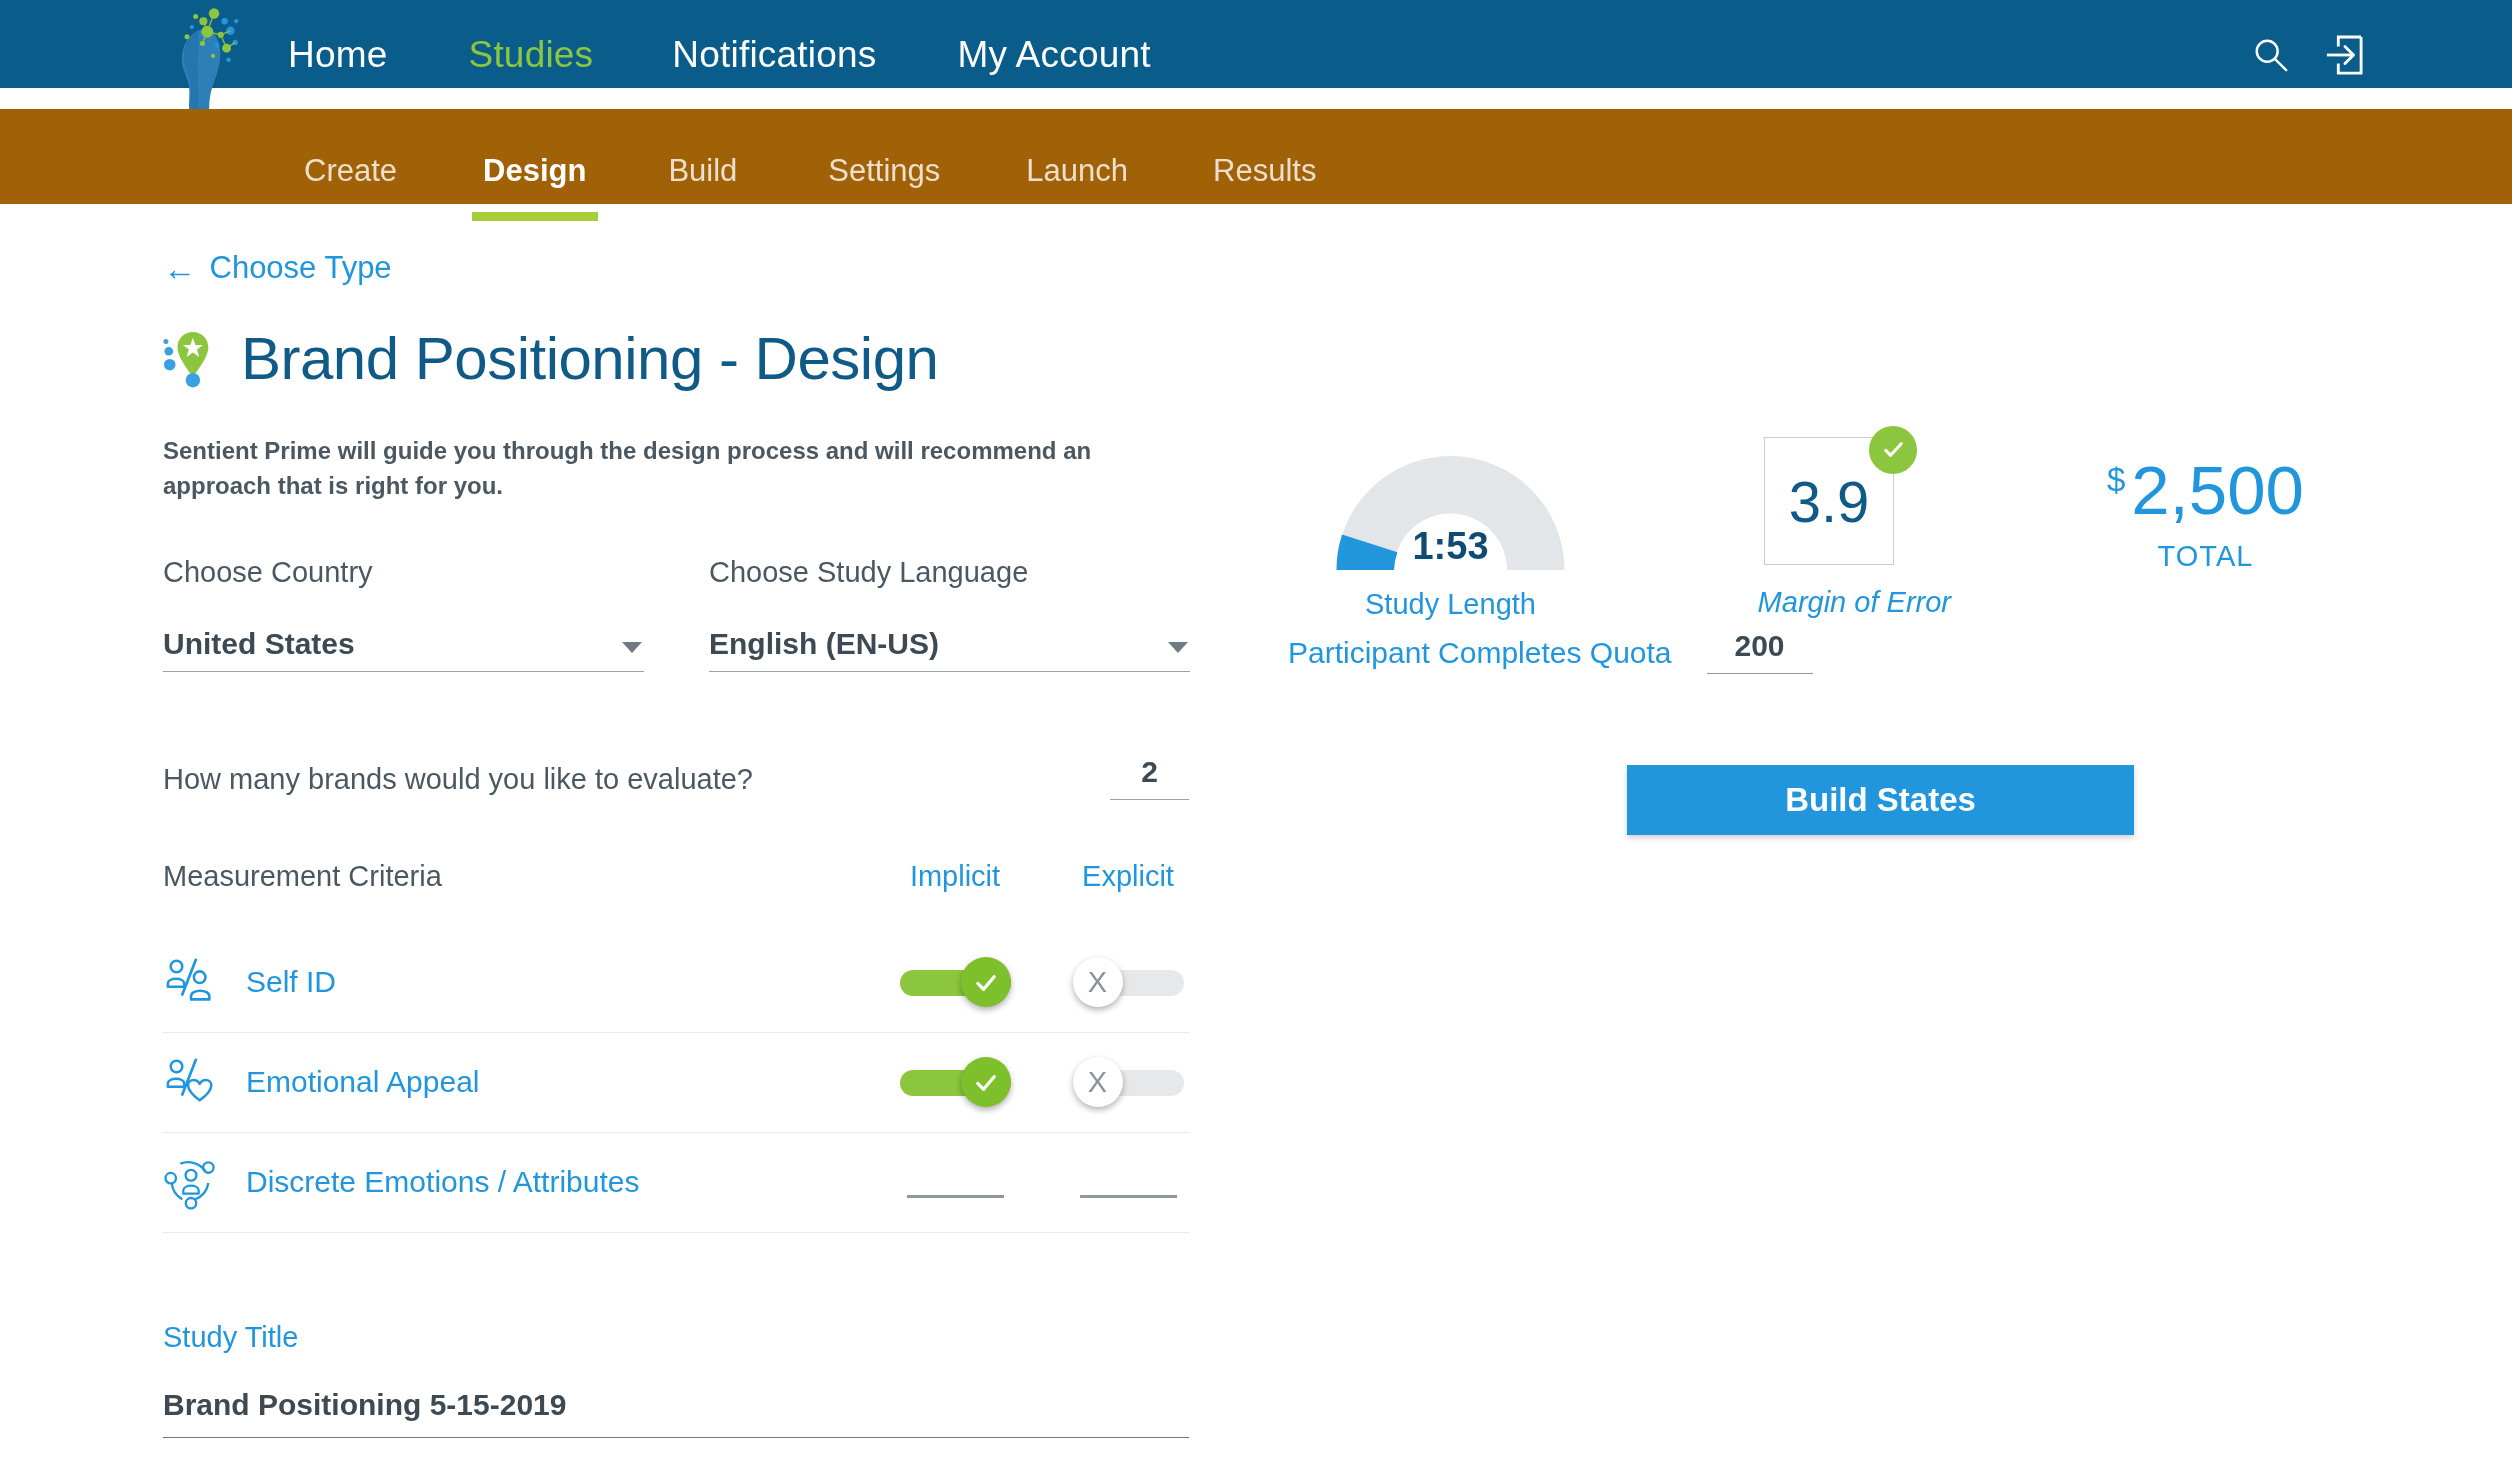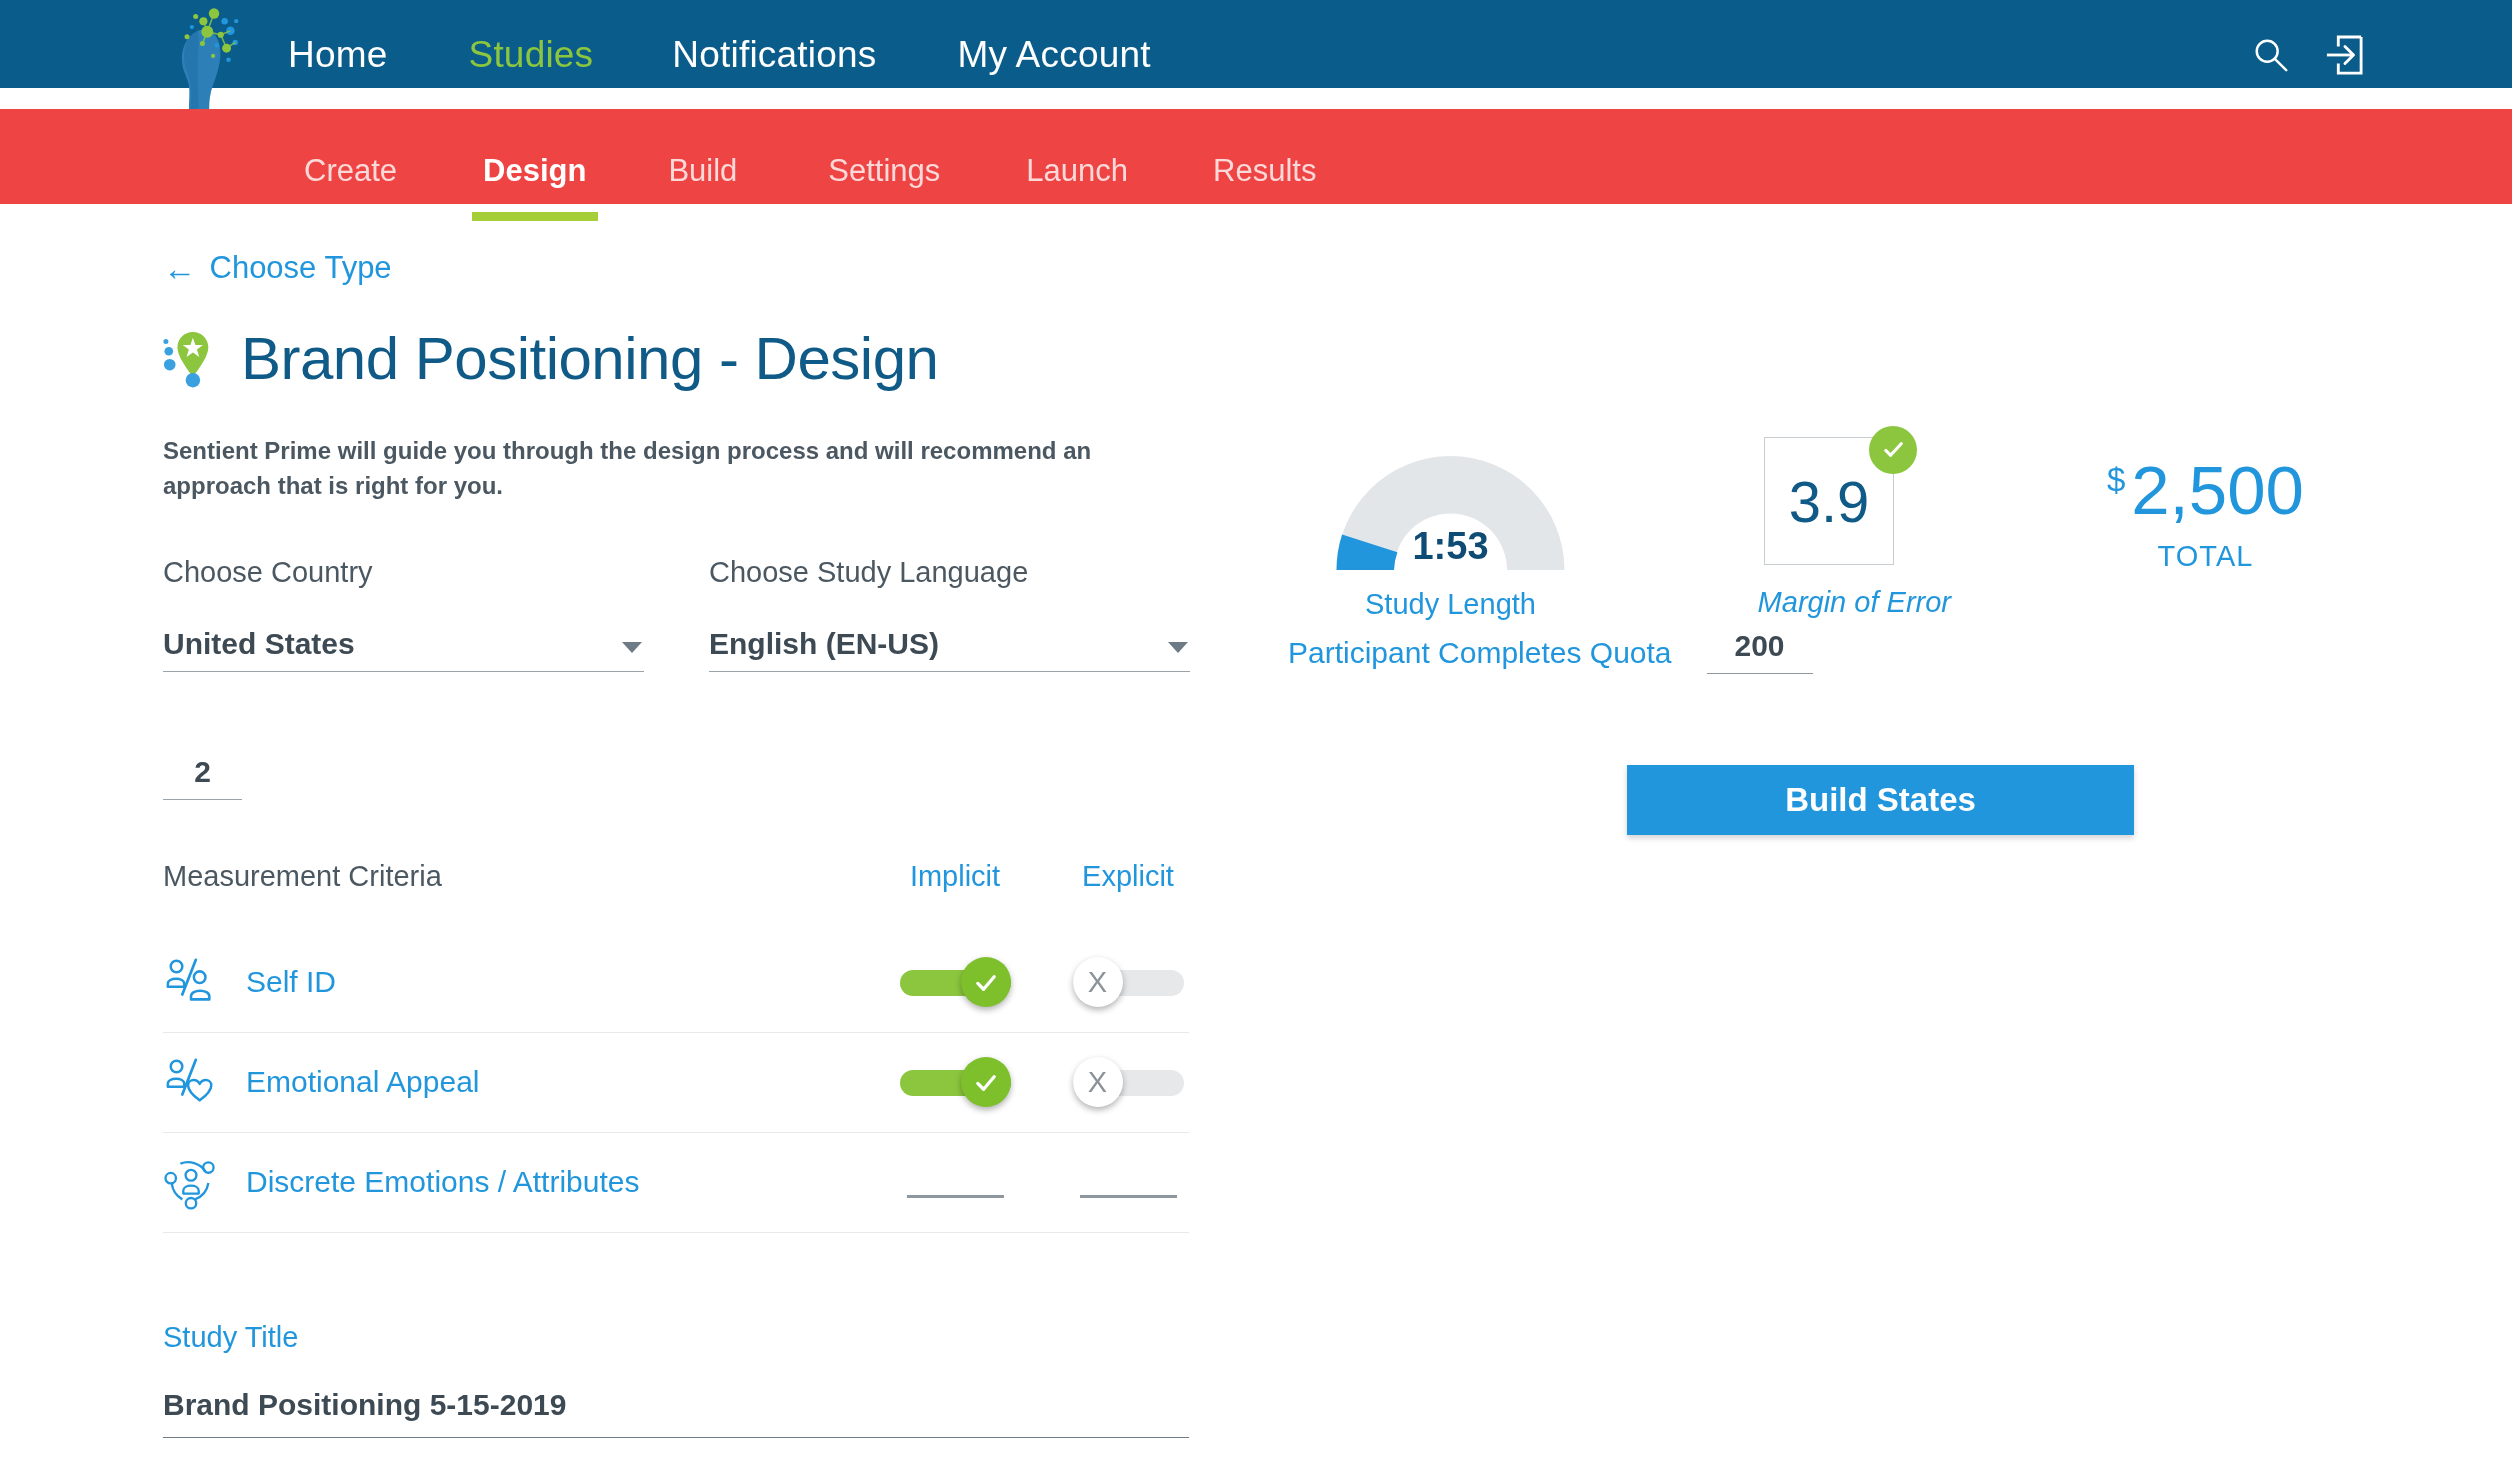--- a/index.html
+++ b/index.html
@@ -39,21 +39,21 @@
   .topnav-icons {
     position: absolute; right: 149px; top: 0;
     height: 109px; display: flex; align-items: center; gap: 35px;
   }
   .icon-btn { cursor: pointer; display: block; line-height: 0; }
 
   
   .subnav {
     position: absolute; left: 0; top: 109px;
     width: 2512px; height: 95px;
-    background: #ef4444;
+    background: #a16207;
   }
   .subnav-inner {
     position: absolute; left: 304px; top: 0;
     height: 95px; display: flex; align-items: flex-start;
   }
   .subnav-item {
     position: relative;
     color: rgba(255,255,255,0.80);
     font-size: 31px;
     padding-top: 44px;
@@ -356,20 +356,21 @@
     <div class="field">
       <div class="field-label">Choose Study Language</div>
       <div class="select-box">
         <span class="select-value">English (EN-US)</span>
         <span class="caret"></span>
       </div>
     </div>
   </div>
 
   <div class="brands-row">
+    <div class="brands-label">How many brands would you like to evaluate?</div>
     <div class="num-input">2</div>
   </div>
 
   <div class="criteria-head">
     <div class="criteria-title">Measurement Criteria</div>
     <div class="col-implicit">Implicit</div>
     <div class="col-explicit">Explicit</div>
   </div>
 
   <div class="criteria-row first">

